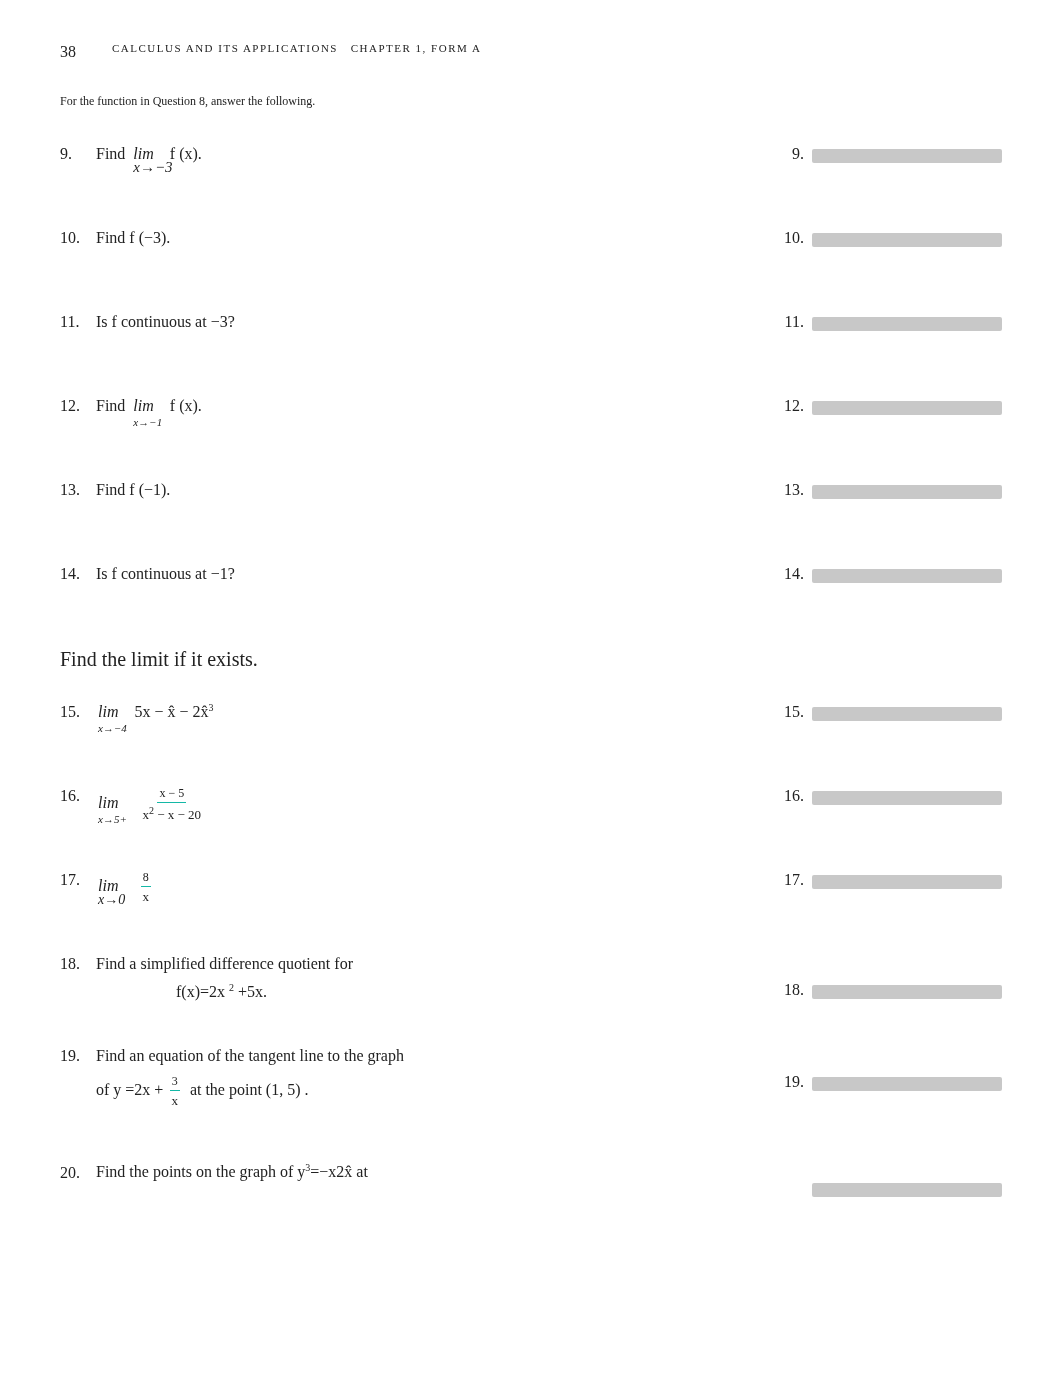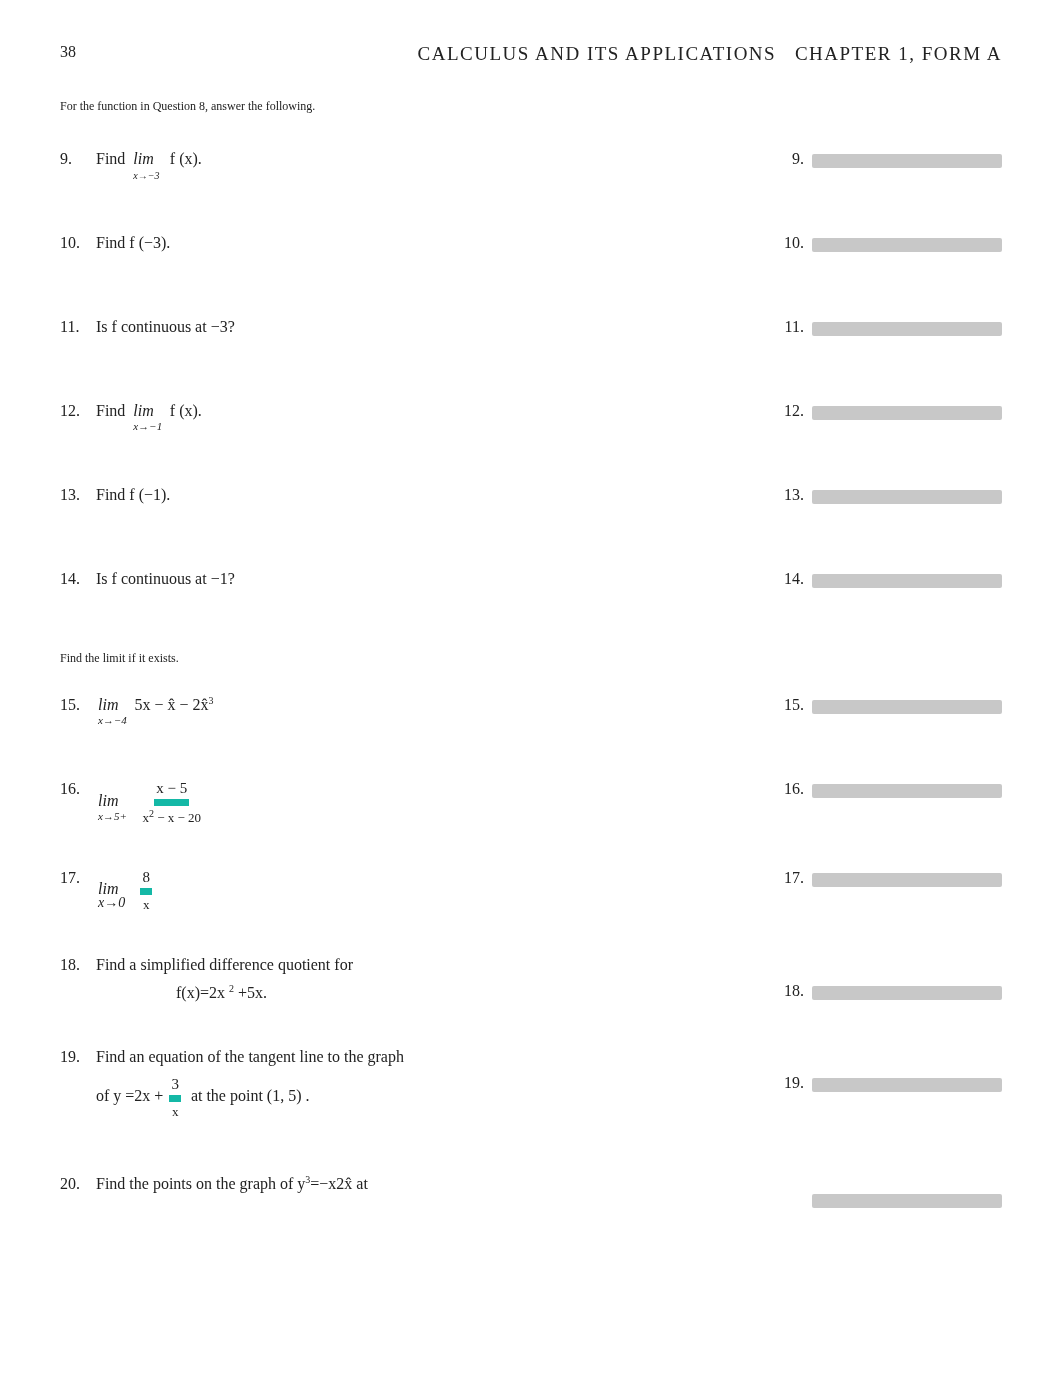--- a/index.html
+++ b/index.html
@@ -18,24 +18,24 @@
       justify-content: space-between;
       align-items: flex-start;
       margin-bottom: 28px;
       border-bottom: none;
     }
     .header-page-num {
       font-size: 16px;
       font-weight: normal;
     }
     .header-title {
-      font-size: 19px;
+      font-size: 11px;
       letter-spacing: 1.5px;
       text-transform: uppercase;
-      text-align: right;
+      text-align: left;
       flex: 1;
       padding-left: 36px;
     }
     .intro-text {
       font-size: 12px;
       margin-bottom: 30px;
     }
     .question-row {
       display: flex;
       align-items: flex-start;
@@ -65,36 +65,36 @@
       margin-bottom: 4px;
       align-self: flex-start;
     }
     .answer-line {
       width: 190px;
       height: 14px;
       background: #c8c8c8;
       border-radius: 2px;
     }
     .section-title {
-      font-size: 12px;
+      font-size: 20px;
       margin-bottom: 24px;
       margin-top: 8px;
     }
     .math-frac {
       display: inline-flex;
       flex-direction: column;
       align-items: center;
       vertical-align: middle;
       font-size: 14px;
       margin: 0 2px;
     }
     .math-frac .num {
-      border-bottom: 7px solid #14b8a6;
+      border-bottom: 1px solid #14b8a6;
       padding: 0 2px;
-      font-size: 15px;
+      font-size: 12px;
     }
     .math-frac .den {
       padding: 0 2px;
       font-size: 13px;
     }
     .lim-word {
       font-style: italic;
     }
     .q18-indent {
       margin-left: 80px;
@@ -117,21 +117,21 @@
   </span>
 </div>
 
 <div class="intro-text">For the function in Question 8, answer the following.</div>
 
 <div class="question-row">
   <div class="question-number">9.</div>
   <div class="question-body">
     Find
     <span style="display:inline-block; position:relative; margin: 0 4px 10px 4px;">
-      <span class="lim-word">lim</span><span style="font-size:10px; position:absolute; bottom:-12px; left:0; font-style:italic;">x→−3</span>
+      <span class="lim-word">lim</span><span style="font-size:15px; position:absolute; bottom:-12px; left:0; font-style:italic;">x→−3</span>
     </span>
     &nbsp;&nbsp;f (x).
   </div>
   <div class="answer-area">
     <div class="answer-row">
       <span class="answer-line-label">9.</span>
       <div class="answer-line"></div>
     </div>
   </div>
 </div>

